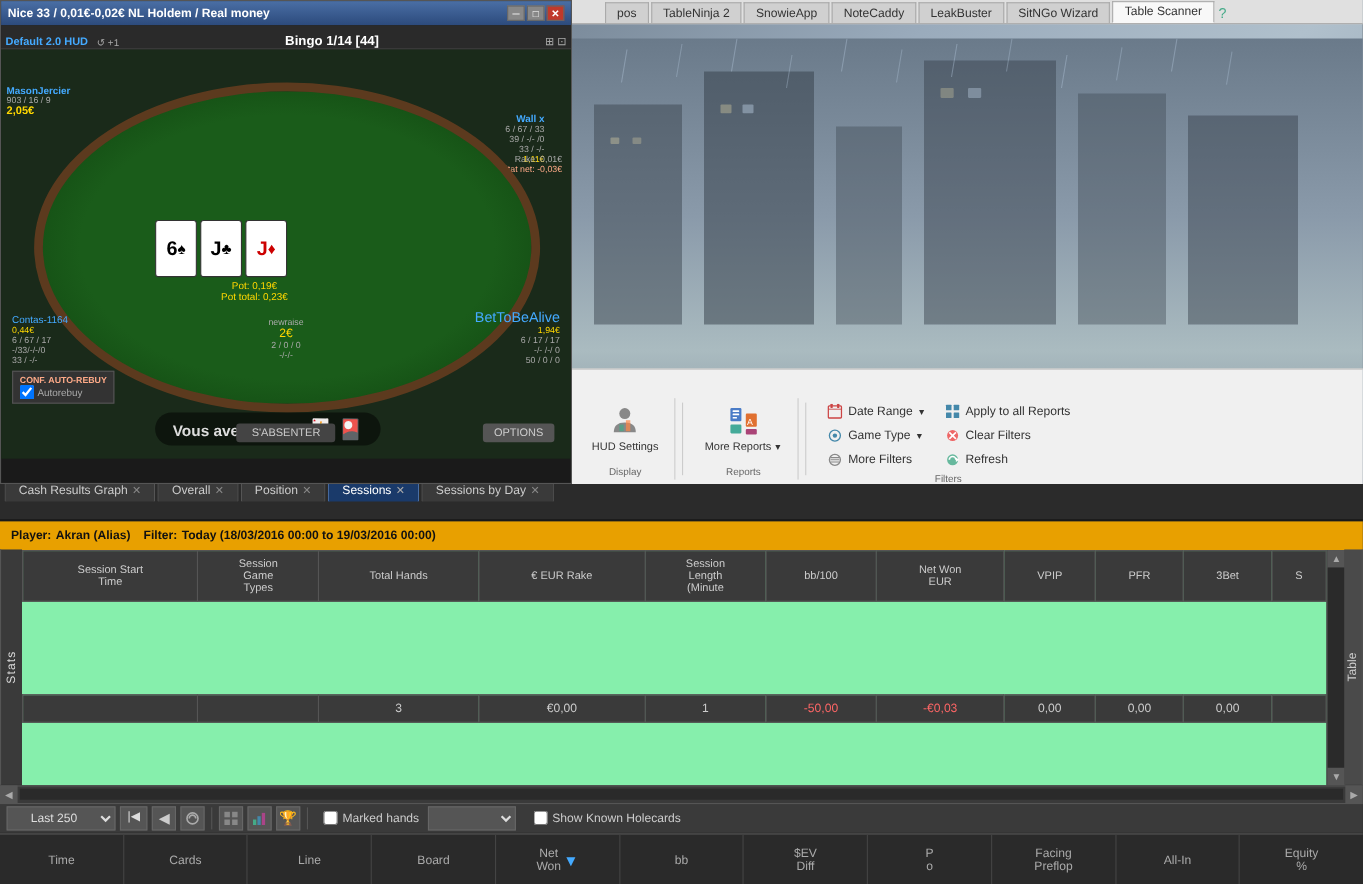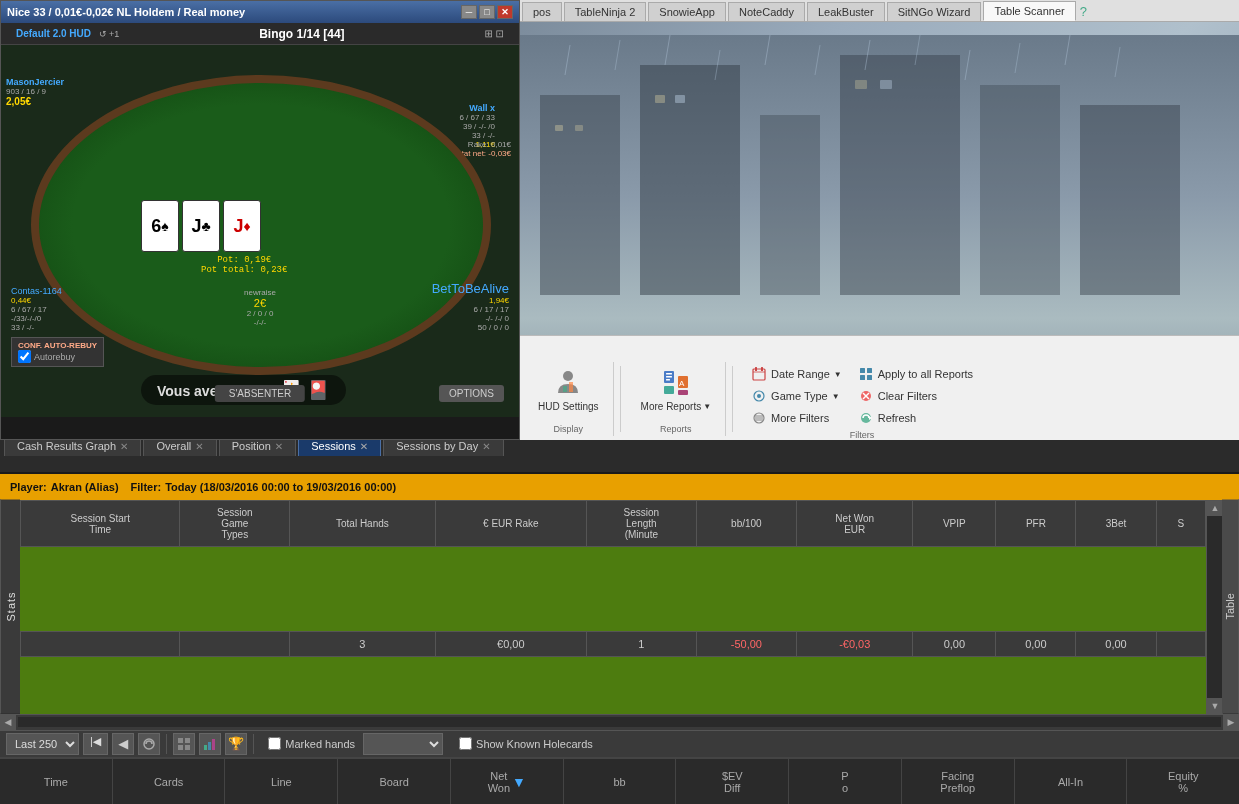--- a/index.html
+++ b/index.html
@@ -33,22 +33,22 @@
     }
     #poker-titlebar .title-text { flex: 1; }
     #poker-titlebar .win-btns { display: flex; gap: 2px; }
     .win-btn { width: 16px; height: 14px; background: #888; border: 1px solid #666; display: flex; align-items: center; justify-content: center; font-size: 9px; color: white; cursor: pointer; }
     .win-btn.close { background: #c0392b; }
 
     #poker-hud {
       background: #2a2a2a;
       height: 22px;
       display: flex;
-      align-items: center;
-      padding: 0 15px;
+      align-items: flex-end;
+      padding: 0 4px;
       font-size: 10px;
       color: #aaa;
       border-bottom: 1px solid #444;
     }
     #poker-hud .hud-left { color: #4af; font-weight: bold; }
     #poker-hud .hud-center { flex: 1; text-align: center; color: #fff; font-size: 12px; font-weight: bold; }
     #poker-hud .hud-right { color: #aaa; }
 
     #poker-table-area {
       background: #1a2a1a;
@@ -83,21 +83,20 @@
     }
     .card.spades { color: #000; }
     .card.clubs { color: #000; }
     .card.diamonds { color: #c00; }
 
     #pot-info {
       position: absolute;
       top: 210px; left: 200px;
       color: #ffd700; font-size: 9px;
       text-align: center;
-      font-family: Liberation Mono, monospace;
     }
 
     #table-center-text {
       position: absolute;
       top: 330px; left: 140px;
       color: #ddd; font-size: 14px; font-weight: bold;
       background: rgba(0,0,0,0.5);
       padding: 4px 16px;
       border-radius: 20px;
     }
@@ -156,20 +155,21 @@
 
     .ribbon-tab-bar {
       position: absolute;
       top: 0; left: 0; right: 0;
       height: 22px;
       background: #e0e0e0;
       display: flex;
       align-items: flex-end;
       border-bottom: 1px solid #aaa;
       overflow: hidden;
+      padding-left: 28px;
     }
 
     .ribbon-tab {
       padding: 3px 10px;
       font-size: 11px;
       background: #d0d0d0;
       border: 1px solid #aaa;
       border-bottom: none;
       cursor: pointer;
       margin-left: 2px;
@@ -301,21 +301,21 @@
       transform: rotate(180deg);
       font-size: 11px;
       color: #ddd;
       letter-spacing: 1px;
       border-right: 1px solid #555;
     }
 
     #table-area {
       flex: 1;
       overflow: hidden;
-      background: #4d7c0f;
+      background: #86efac;
     }
 
     #data-table {
       width: 100%;
       border-collapse: collapse;
       font-size: 11px;
     }
 
     #data-table thead tr {
       background: #3a3a3a;
@@ -380,21 +380,21 @@
     #bottom-toolbar {
       height: 30px;
       background: #3a3a3a;
       border-top: 1px solid #555;
       display: flex;
       align-items: center;
       padding: 0 6px;
       gap: 4px;
     }
 
-    .bt-select { font-size: 11px; background: #555; color: #ddd; border: 1px solid #666; padding: 1px 4px; height: 22px; }
+    .bt-select { font-size: 11px; background: #555; color: #ddd; border: 1px solid #666; padding: 1px 17px; height: 22px; }
     .bt-btn { font-size: 11px; background: #555; color: #ddd; border: 1px solid #666; padding: 1px 6px; height: 22px; cursor: pointer; }
     .bt-icon { width: 22px; height: 22px; background: #555; border: 1px solid #666; display: flex; align-items: center; justify-content: center; cursor: pointer; font-size: 13px; color: #ccc; }
     .bt-sep { width: 1px; height: 20px; background: #555; margin: 0 2px; }
 
     .bt-checkbox-area { display: flex; align-items: center; gap: 4px; margin-left: 8px; }
     .bt-checkbox-area input { cursor: pointer; }
     .bt-checkbox-area label { font-size: 11px; color: #ccc; }
 
     
     #hand-columns {

